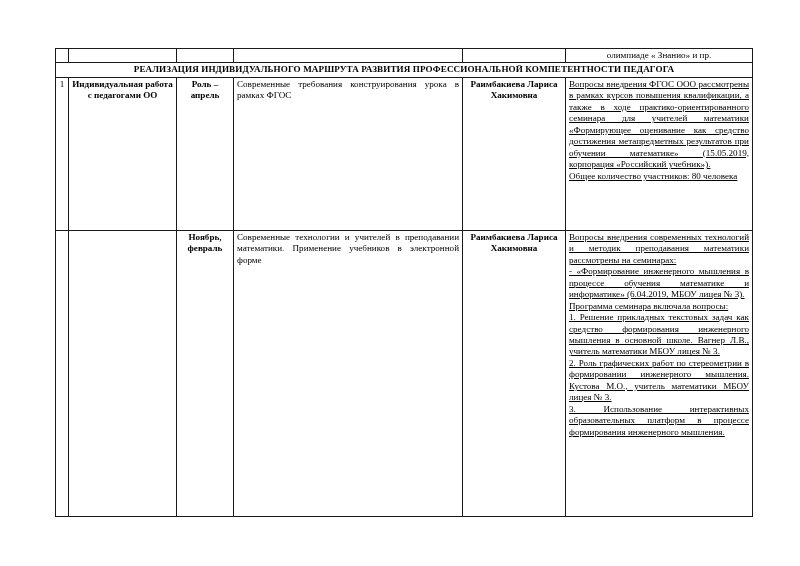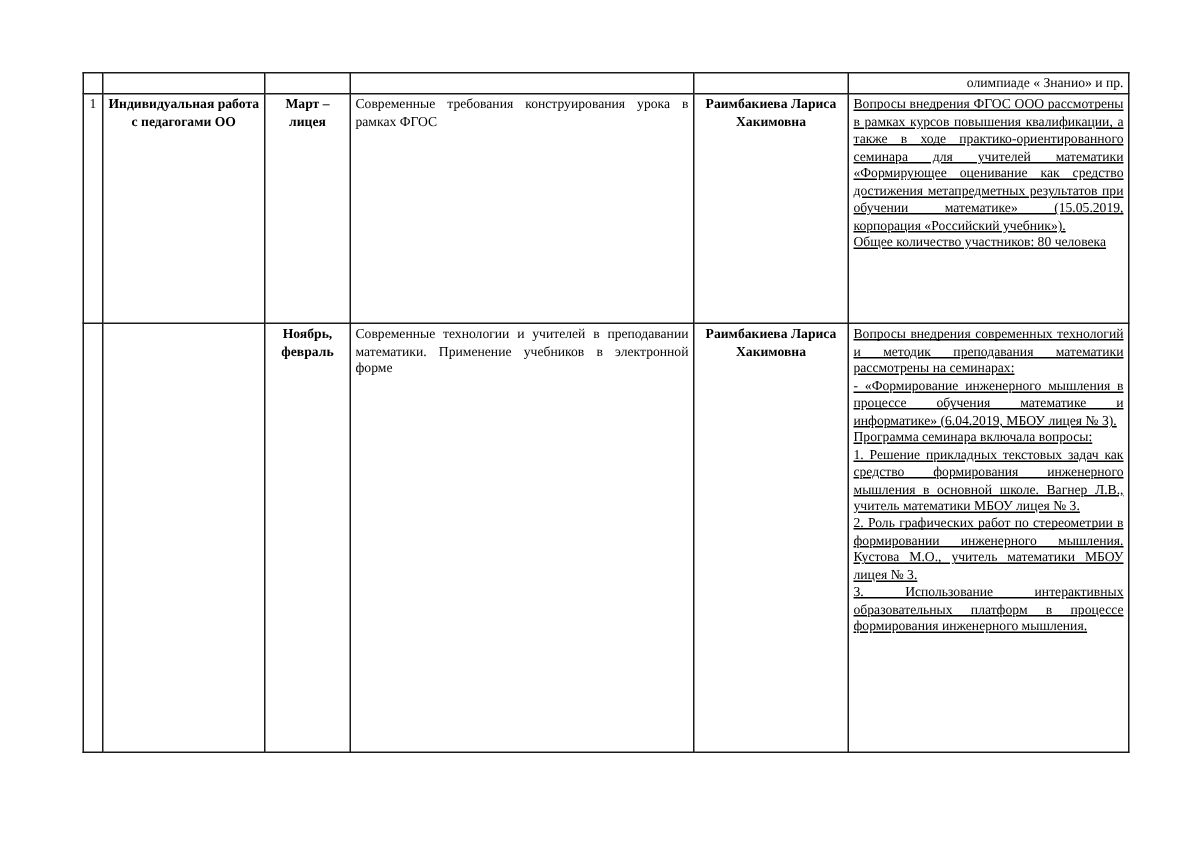--- a/index.html
+++ b/index.html
@@ -39,21 +39,21 @@
   
   col.c-num    { width: 13px; }
   col.c-dir    { width: 108px; }
   col.c-date   { width: 57px; }
   col.c-content{ width: 229px; }
   col.c-person { width: 103px; }
   col.c-result { width: 187px; }
   .cell-spill {
     font-size: 9.1px;
     line-height: 1.2;
-    text-align: right;
+    text-align: center;
   }
   .banner-cell {
     text-align: center;
     font-weight: bold;
     font-size: 9.6px;
     letter-spacing: 0.1px;
     padding-top: 1px;
     padding-bottom: 1px;
   }
   .c-center { text-align: center; font-weight: bold; }
@@ -85,25 +85,28 @@
 
       <tr>
         <td class="numcell"></td>
         <td class="c-center"></td>
         <td class="c-center"></td>
         <td class="c-just"></td>
         <td class="c-center"></td>
         <td class="cell-spill">олимпиаде « Знанио» и пр.</td>
       </tr>
 
+      <tr>
+        <td class="banner-cell" colspan="6">РЕАЛИЗАЦИЯ ИНДИВИДУАЛЬНОГО МАРШРУТА РАЗВИТИЯ ПРОФЕССИОНАЛЬНОЙ КОМПЕТЕНТНОСТИ ПЕДАГОГА</td>
+      </tr>
 
       <tr>
         <td class="numcell tall-a">1</td>
         <td class="c-center">Индивидуальная работа с педагогами ОО</td>
-        <td class="c-center">Март – лицея</td>
+        <td class="c-center">Роль – апрель</td>
         <td class="c-just">Современные требования конструирования урока в рамках ФГОС</td>
         <td class="c-center">Раимбакиева Лариса Хакимовна</td>
         <td class="c-just">
             <p class="pl">Вопросы внедрения ФГОС ООО рассмотрены в рамках курсов повышения квалификации, а также в ходе практико-ориентированного семинара для учителей математики «Формирующее оценивание как средство достижения метапредметных результатов при обучении математике» (15.05.2019, корпорация «Российский учебник»).</p>
             <p class="pl">Общее количество участников: 80 человека</p>
           </td>
       </tr>
 
       <tr>
         <td class="numcell tall-b"></td>

